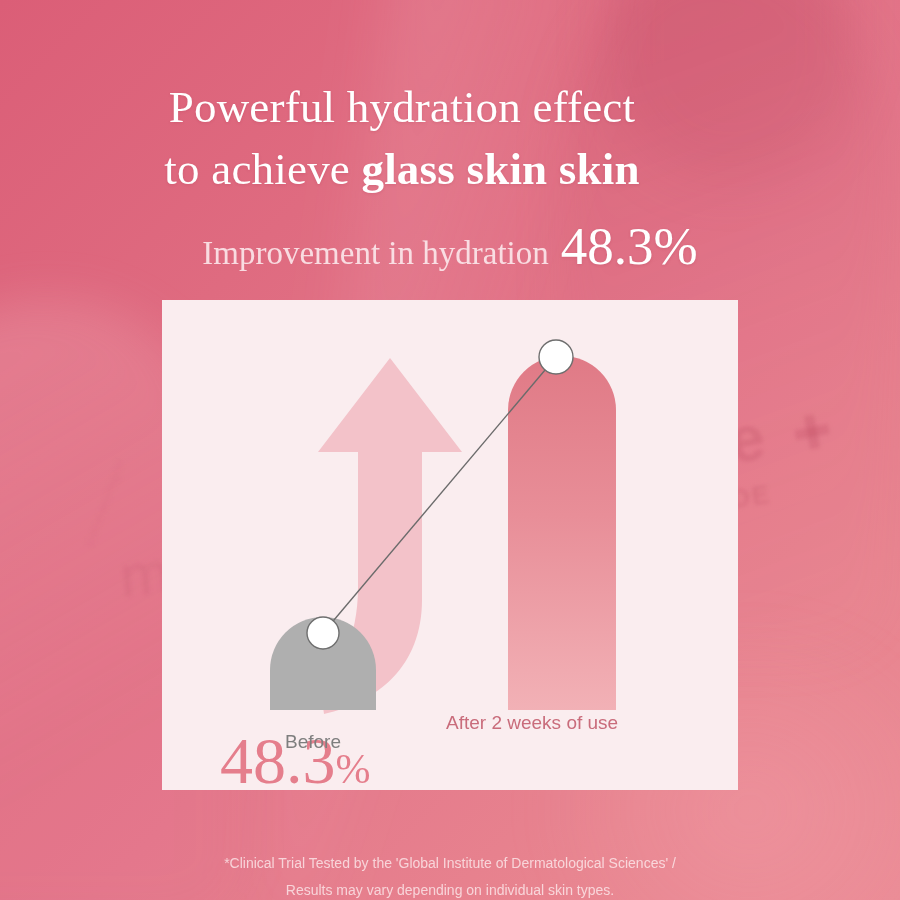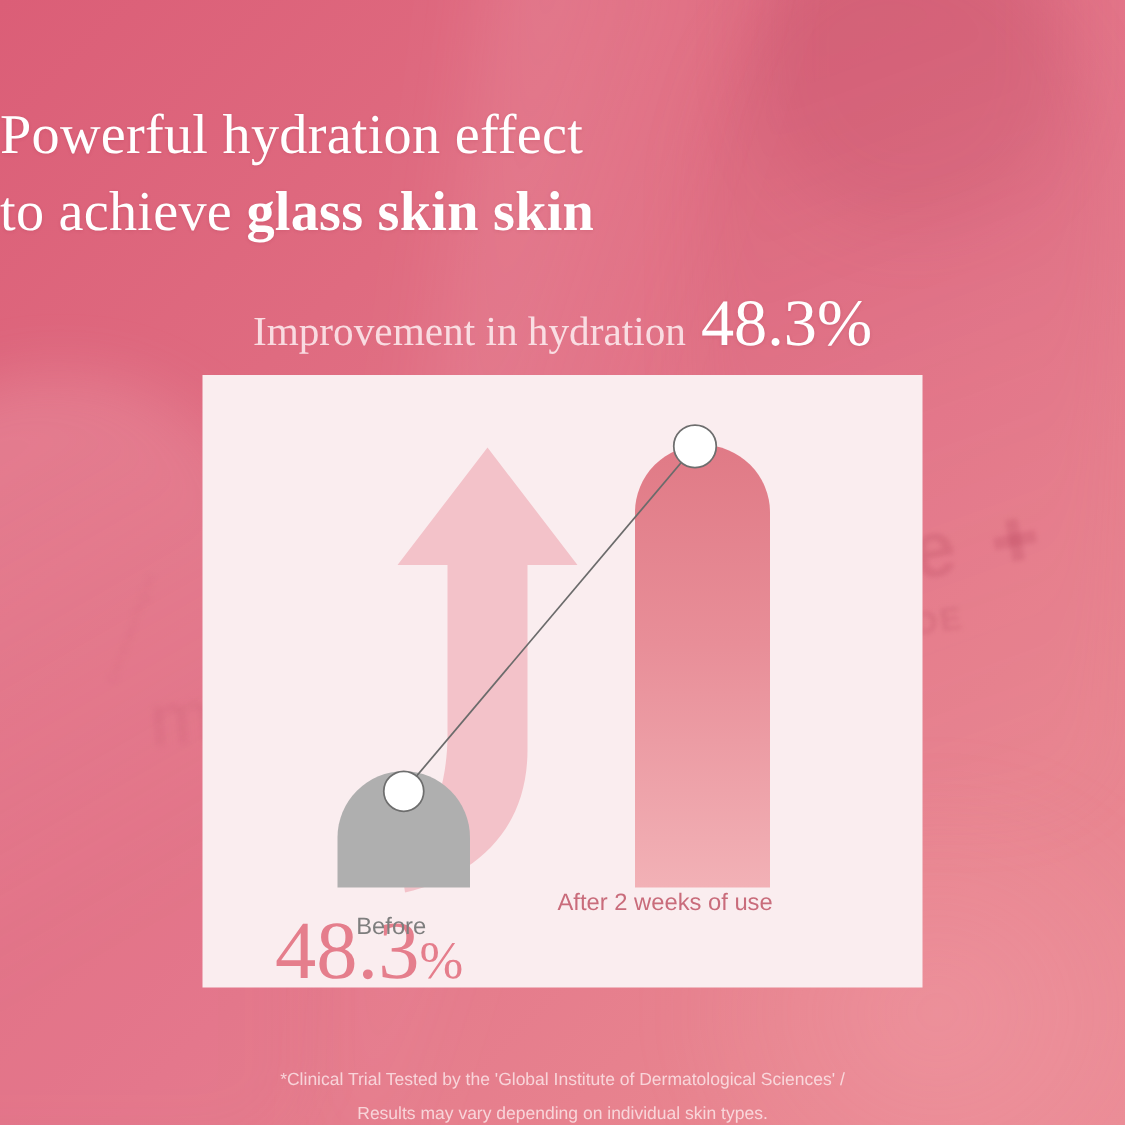--- a/index.html
+++ b/index.html
@@ -118,37 +118,37 @@
     transform: rotate(-70deg);
     filter: blur(2px);
   }
 
   
   .headline {
     position: absolute;
     left: 0;
     top: 76px;
     width: 804px;
-    text-align: left;
+    text-align: center;
     font-family: "Liberation Serif", serif;
   }
   .headline-line {
     color: #FFFFFF;
     font-size: 45px;
     line-height: 62px;
     letter-spacing: 0.2px;
     text-shadow: 0 1px 3px rgba(150,40,65,0.16);
   }
   .headline-strong {
     font-weight: 700;
   }
   .subline {
     position: absolute;
     left: 0;
-    top: 229px;
+    top: 216px;
     width: 900px;
     text-align: center;
     font-family: "Liberation Serif", serif;
     white-space: nowrap;
   }
   .subline-label {
     color: rgba(255,248,249,0.80);
     font-size: 33px;
     vertical-align: baseline;
   }

